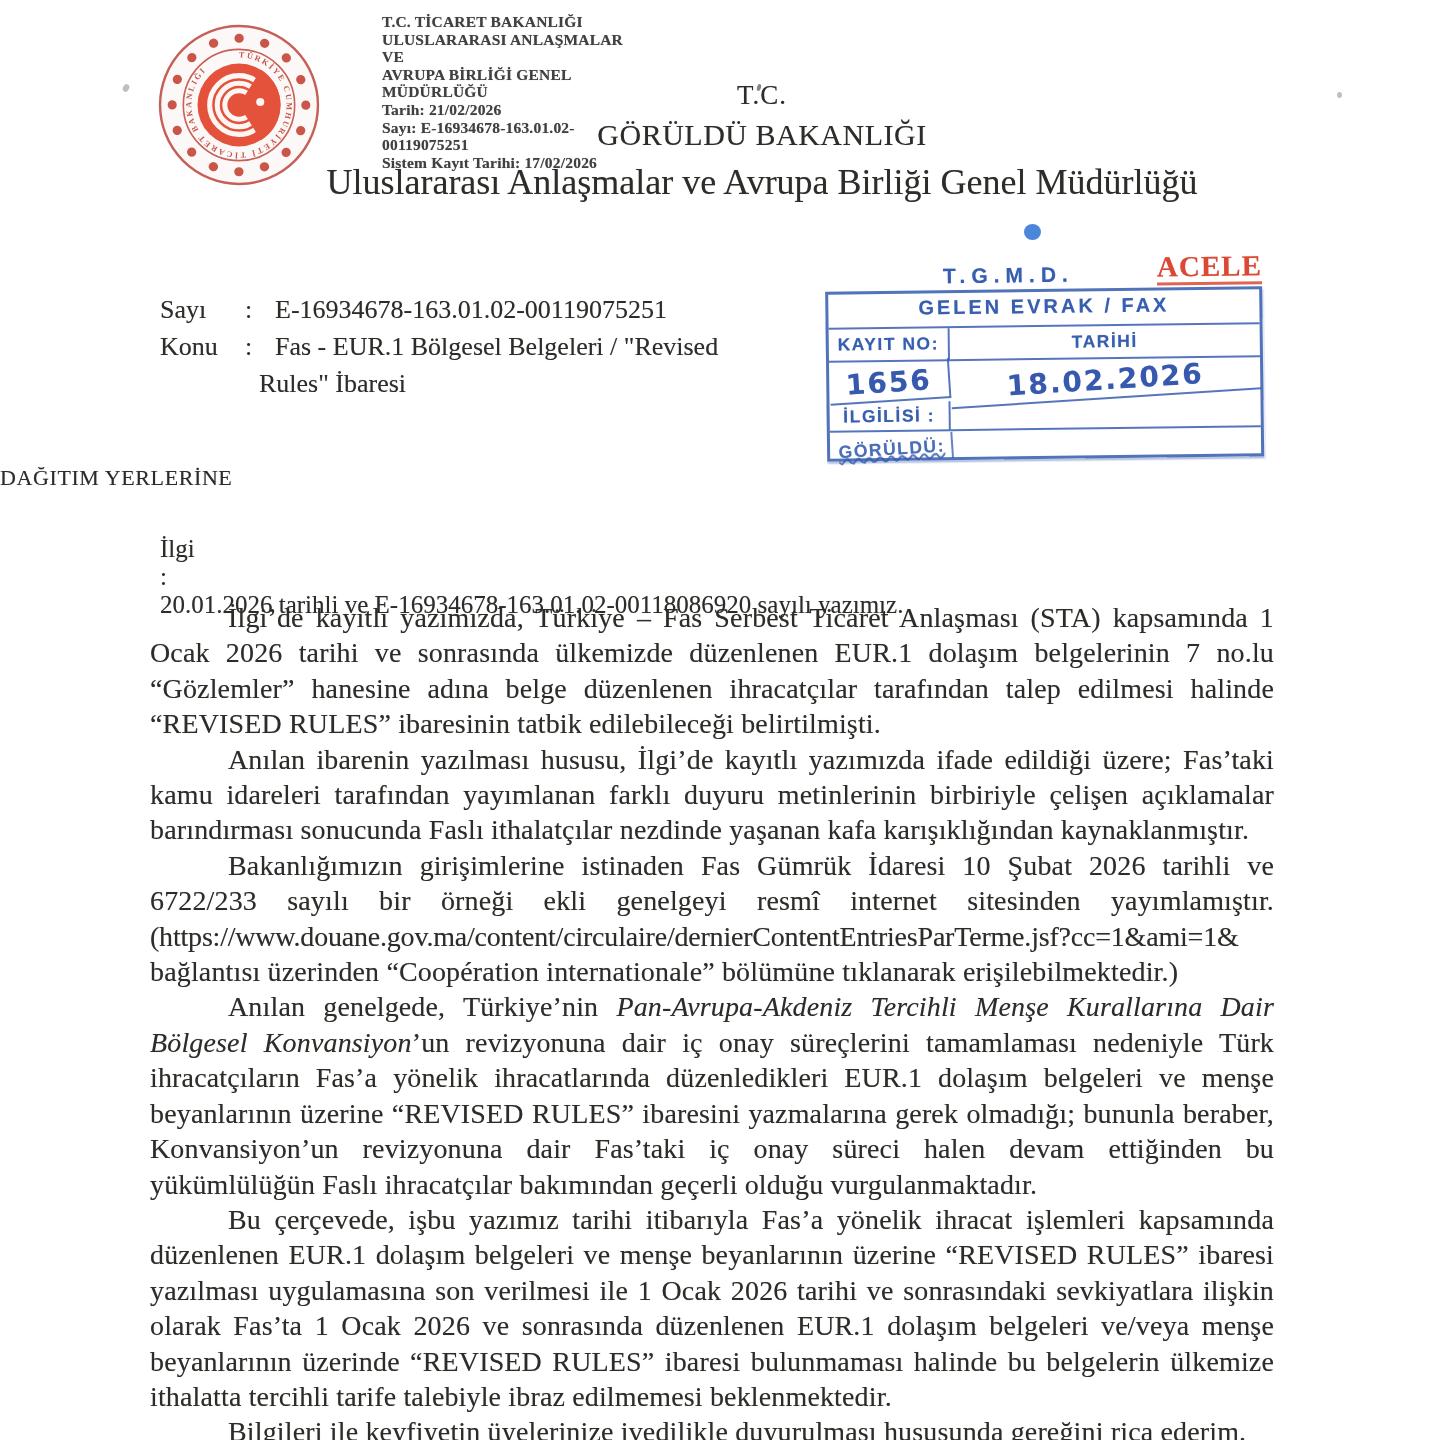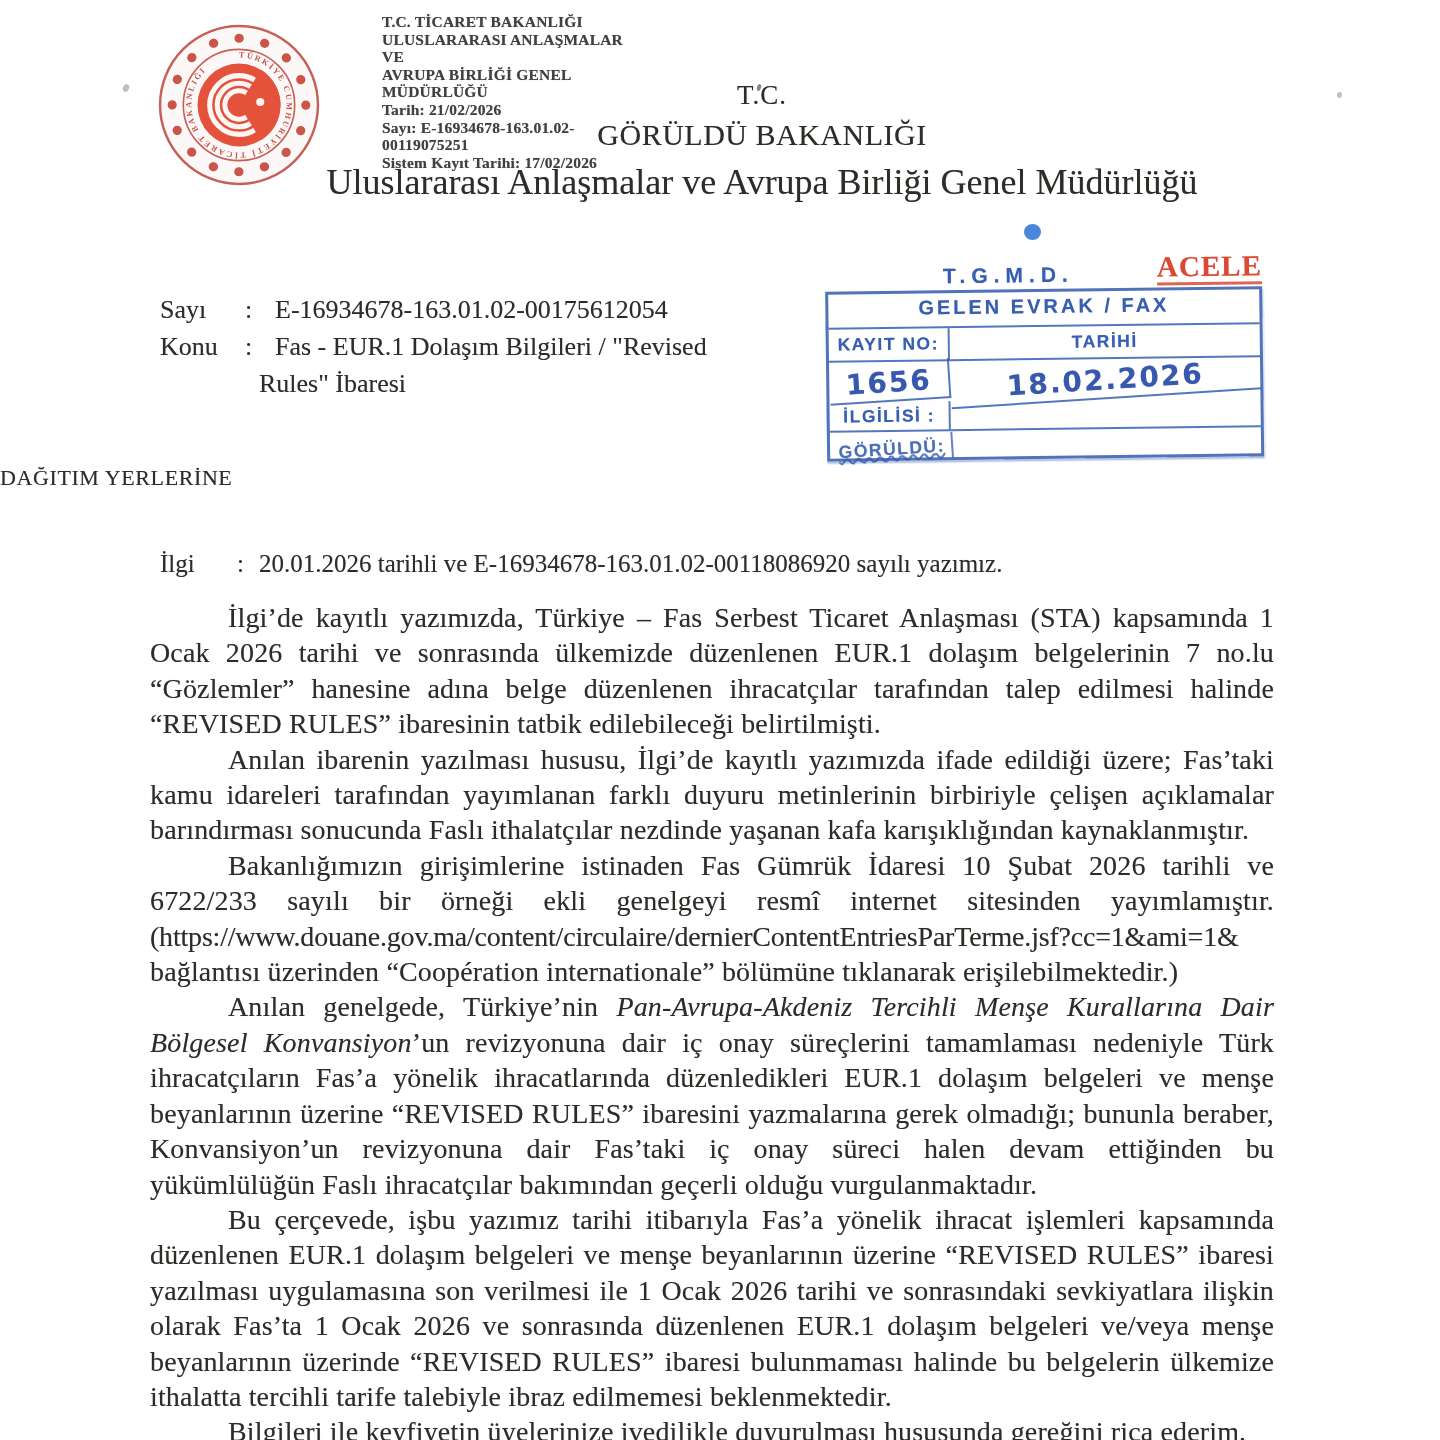--- a/index.html
+++ b/index.html
@@ -77,21 +77,21 @@
   .s-hand{
     font-family:"DejaVu Sans", sans-serif; font-weight:700; font-size:28px;
     letter-spacing:2px; color:#2a4fa8; transform:rotate(-3deg); padding-top:2px;
   }
   .s-goruldu{ transform:rotate(-3deg) translate(2px,4px);
     text-decoration:underline wavy 2px rgba(42,79,168,.8); opacity:.9; }
 
   
   .recipient{ position:absolute; top:465px; left:0; width:1436px; text-align:left;
     font-size:22px; letter-spacing:.6px; }
-  .reference{ position:absolute; left:160px; top:550px; font-size:25px; display:flex; }
+  .reference{ position:absolute; left:160px; top:535px; font-size:25px; display:flex;flex-direction:column; }
   .reference .m-label{ width:77px; }
 
   
   .body{
     position:absolute; left:150px; top:600px; width:1124px;
     font-size:28px; line-height:35.4px; text-align:justify; letter-spacing:.15px;
   }
   .body p{ margin:0; text-indent:78px; }
   .it{ font-style:italic; }
   .url{ white-space:nowrap; letter-spacing:-.2px; }
@@ -134,26 +134,26 @@
 
   <div class="speck s1"></div>
   <div class="speck s2"></div>
   <div class="speck s3"></div>
   <div class="blue-dot"></div>
 
   <div class="meta ink">
     <div class="meta-row">
       <span class="m-label">Sayı</span>
       <span class="m-colon">:</span>
-      <span class="m-value">E-16934678-163.01.02-00175612054</span>
+      <span class="m-value">E-16934678-163.01.02-00119075251</span>
     </div>
     <div class="meta-row">
       <span class="m-label">Konu</span>
       <span class="m-colon">:</span>
-      <span class="m-value">Fas - EUR.1 Dolaşım Bilgileri / "Revised</span>
+      <span class="m-value">Fas - EUR.1 Bölgesel Belgeleri / "Revised</span>
     </div>
     <div class="meta-cont">Rules" İbaresi</div>
   </div>
 
   <div class="stamp">
     <div class="stamp-head">
       <span class="tgmd">T.G.M.D.</span>
       <span class="acele">ACELE</span>
     </div>
     <div class="stamp-box">

